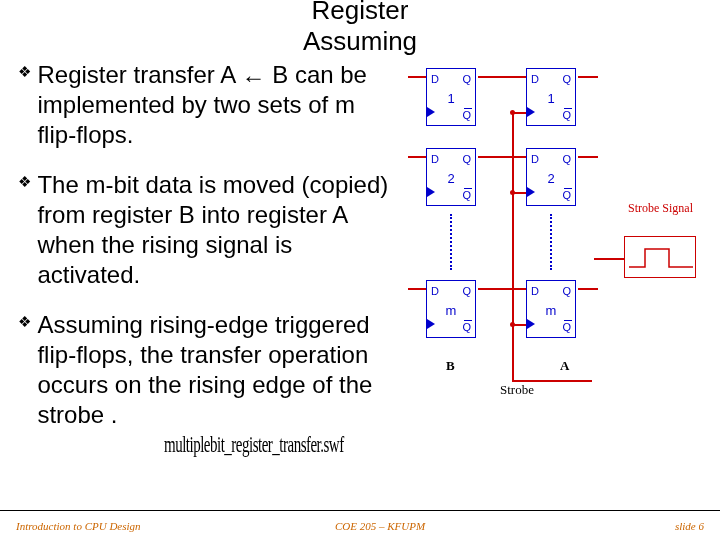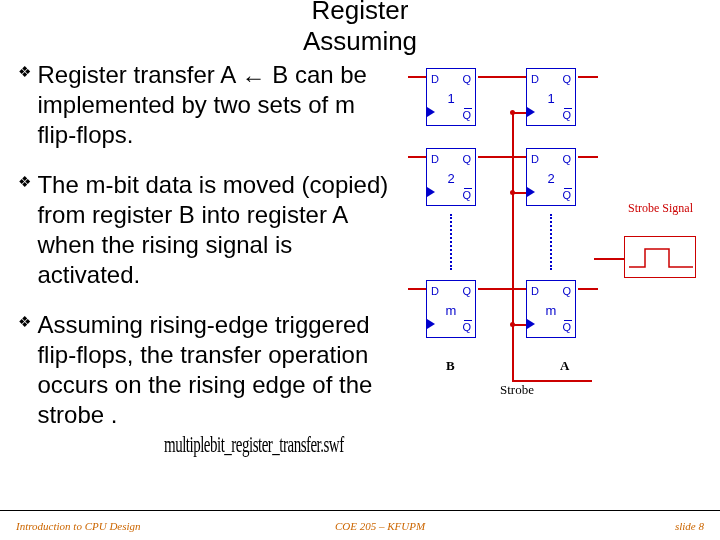--- a/index.html
+++ b/index.html
@@ -241,14 +241,14 @@
   </div>
 
   <div class="wire-h" style="top:196px; left:186px; width:30px;"></div>
 </div>
 
 <div class="swf-label">multiplebit_register_transfer.swf</div>
 
 <div class="footer">
   <div class="footer-left">Introduction to CPU Design</div>
   <div class="footer-center">COE 205 – KFUPM</div>
-  <div class="footer-right">slide 8</div>
+  <div class="footer-right">slide 6</div>
 </div>
 
 </body></html>

